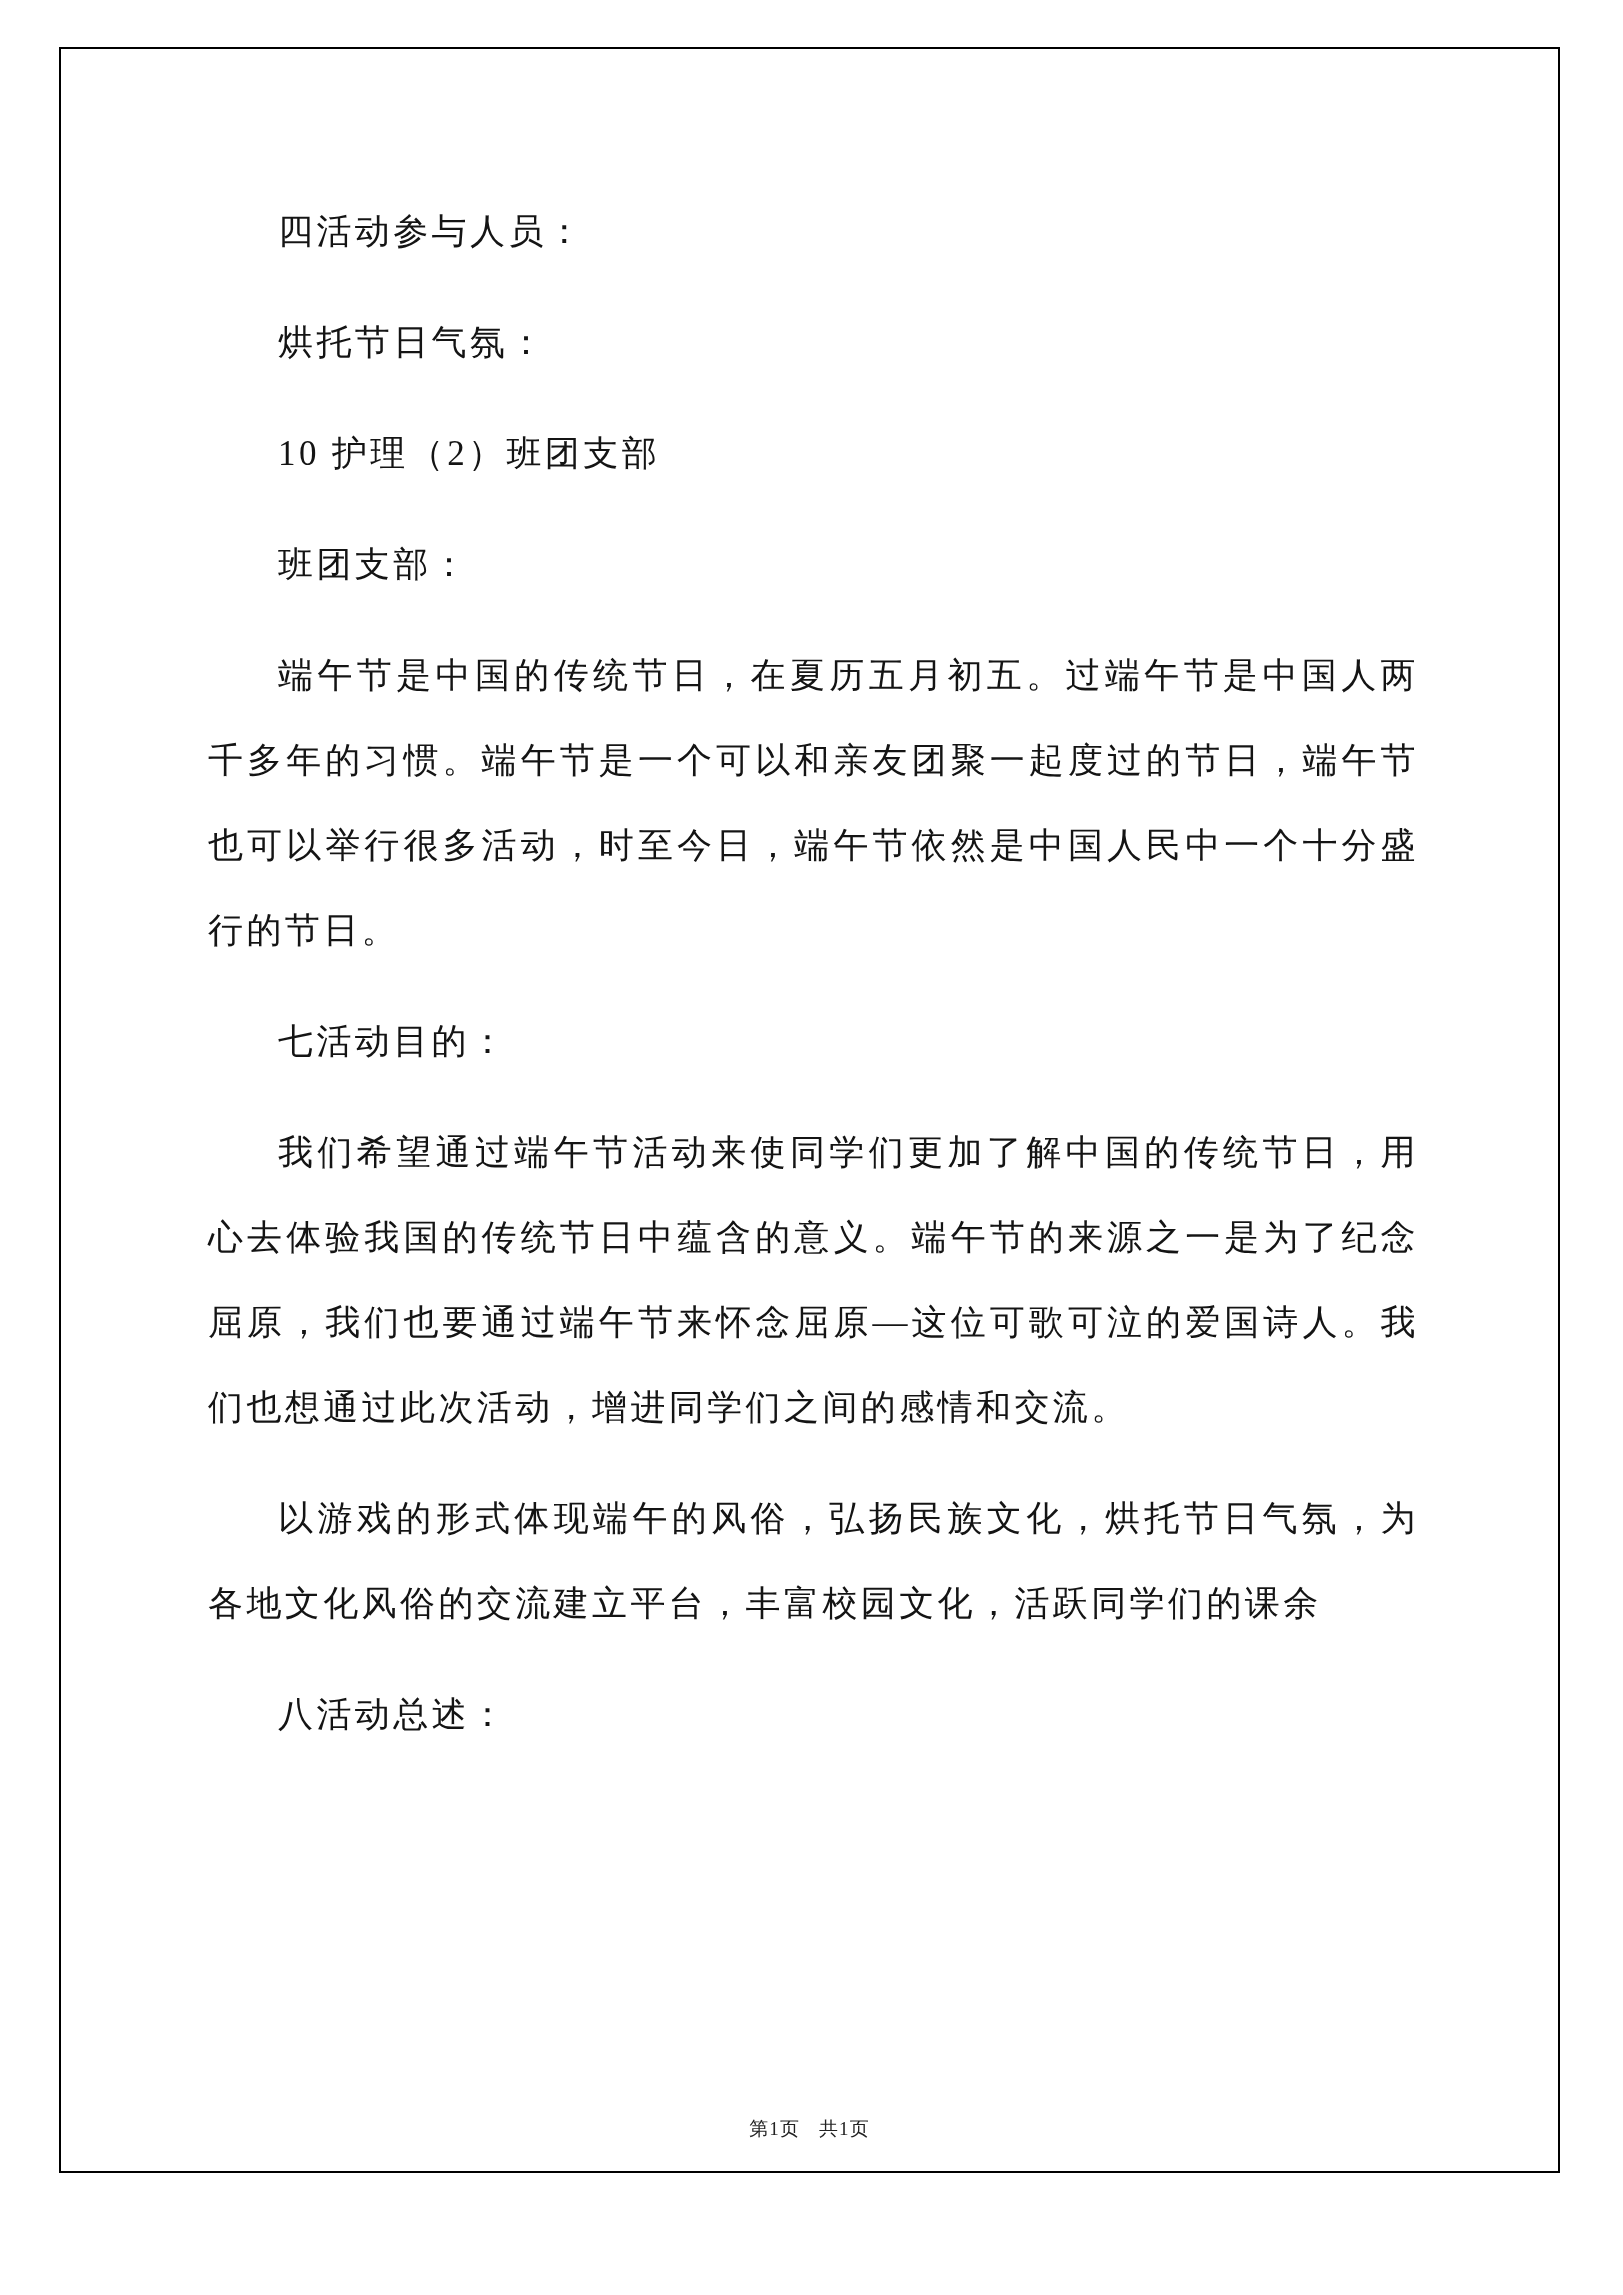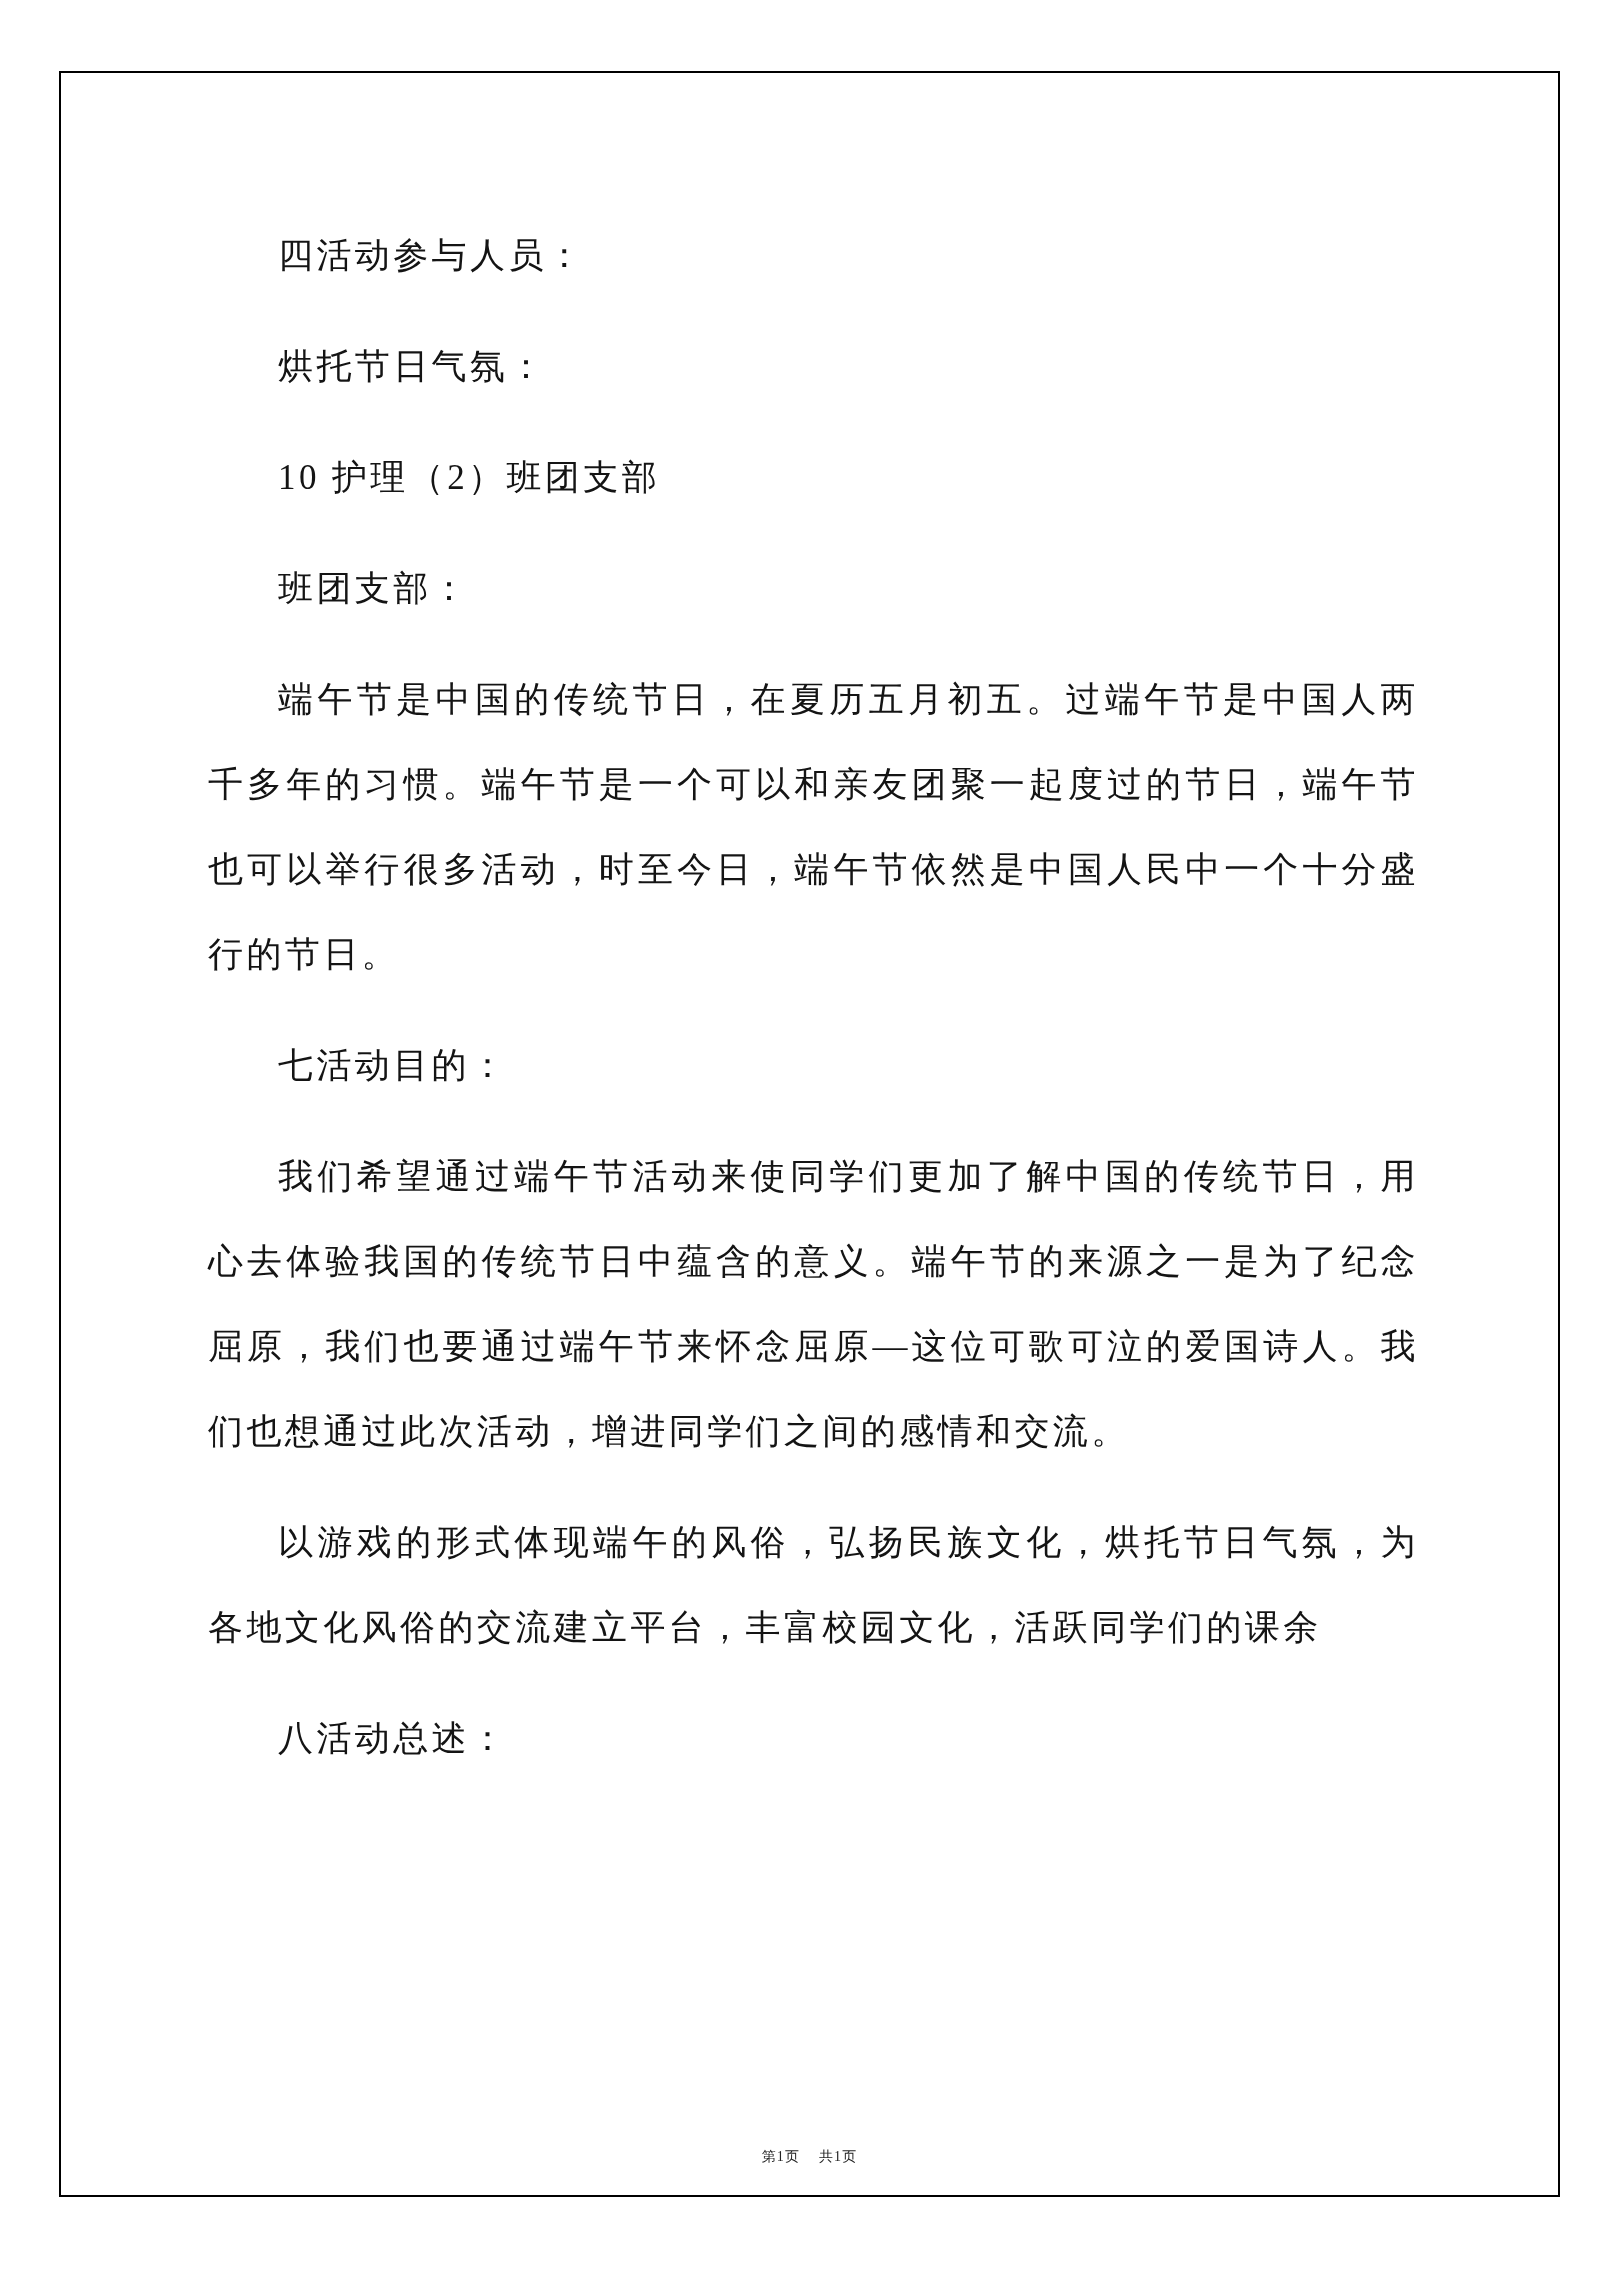--- a/index.html
+++ b/index.html
@@ -20,21 +20,20 @@
   }
   .frame {
     position: absolute;
     left: 59px;
     top: 47px;
     width: 1501px;
     height: 2126px;
     border: 2.2px solid #000000;
     box-sizing: border-box;
     background: #ffffff;
-    margin-top: 24px;
   }
   .content {
     position: absolute;
     left: 0;
     top: 0;
     right: 0;
     padding: 140px 139px 0 147px;
     box-sizing: border-box;
   }
   .para {
@@ -47,21 +46,21 @@
     text-justify: inter-ideograph;
     color: #141414;
     word-break: break-all;
   }
   .footer {
     position: absolute;
     left: 0;
     right: 0;
     bottom: 29px;
     text-align: center;
-    font-size: 14px;
+    font-size: 19px;
     letter-spacing: 1.1px;
     color: #222222;
   }
   .footer .sep {
     display: inline-block;
     width: 19px;
   }
 </style>
 </head>
 <body>

